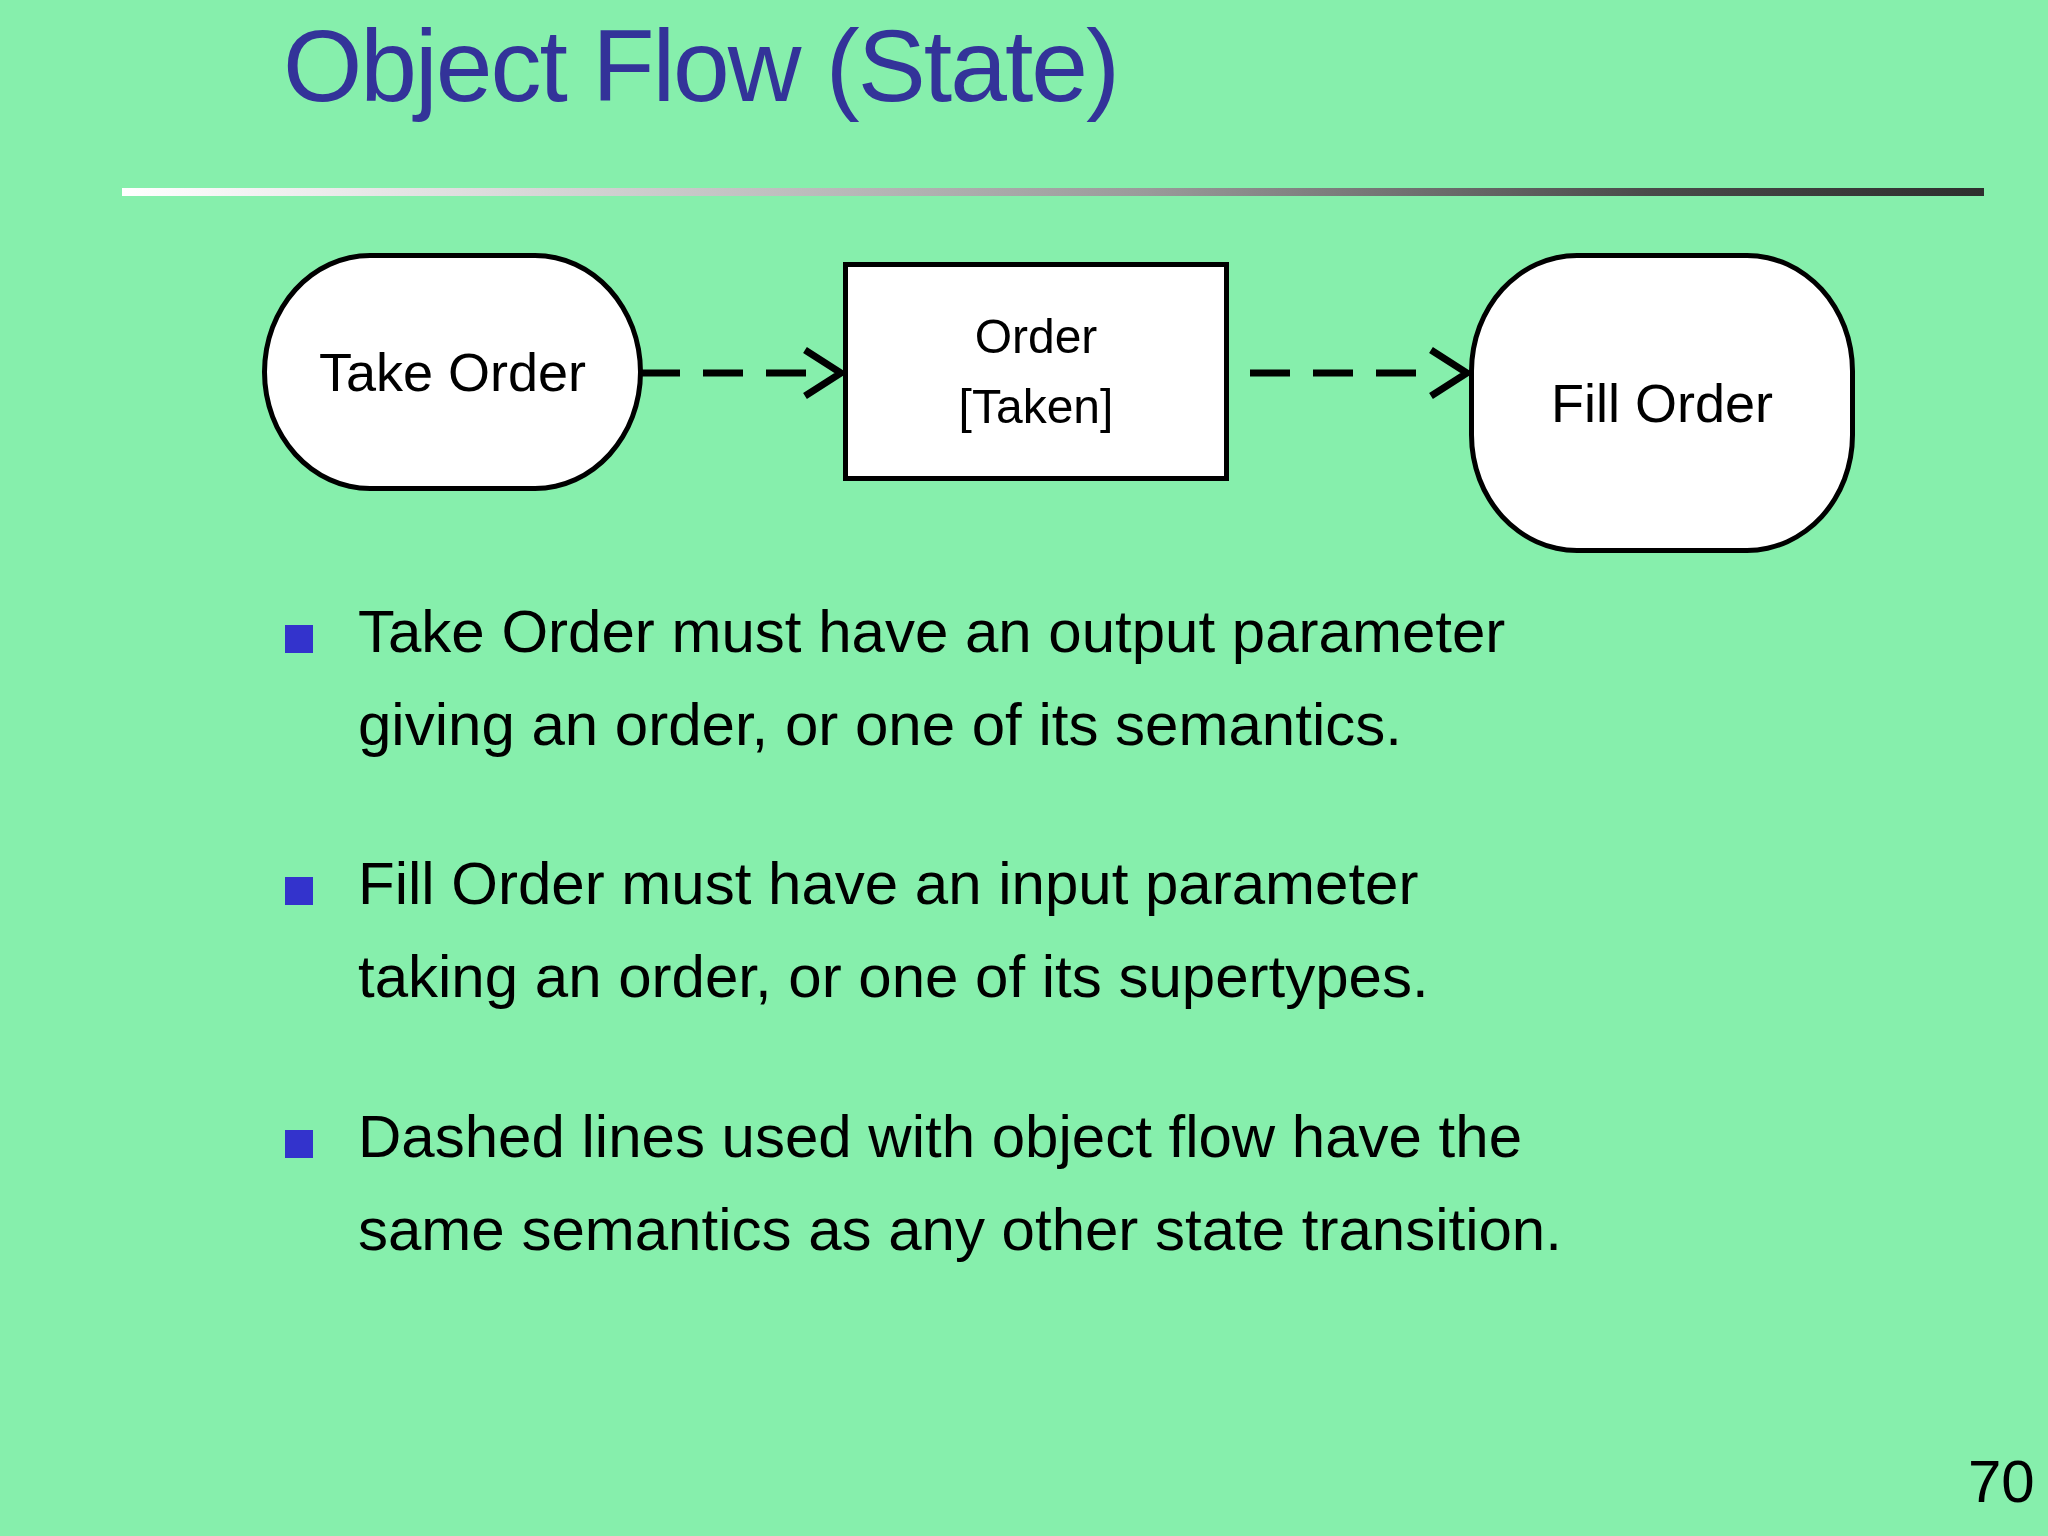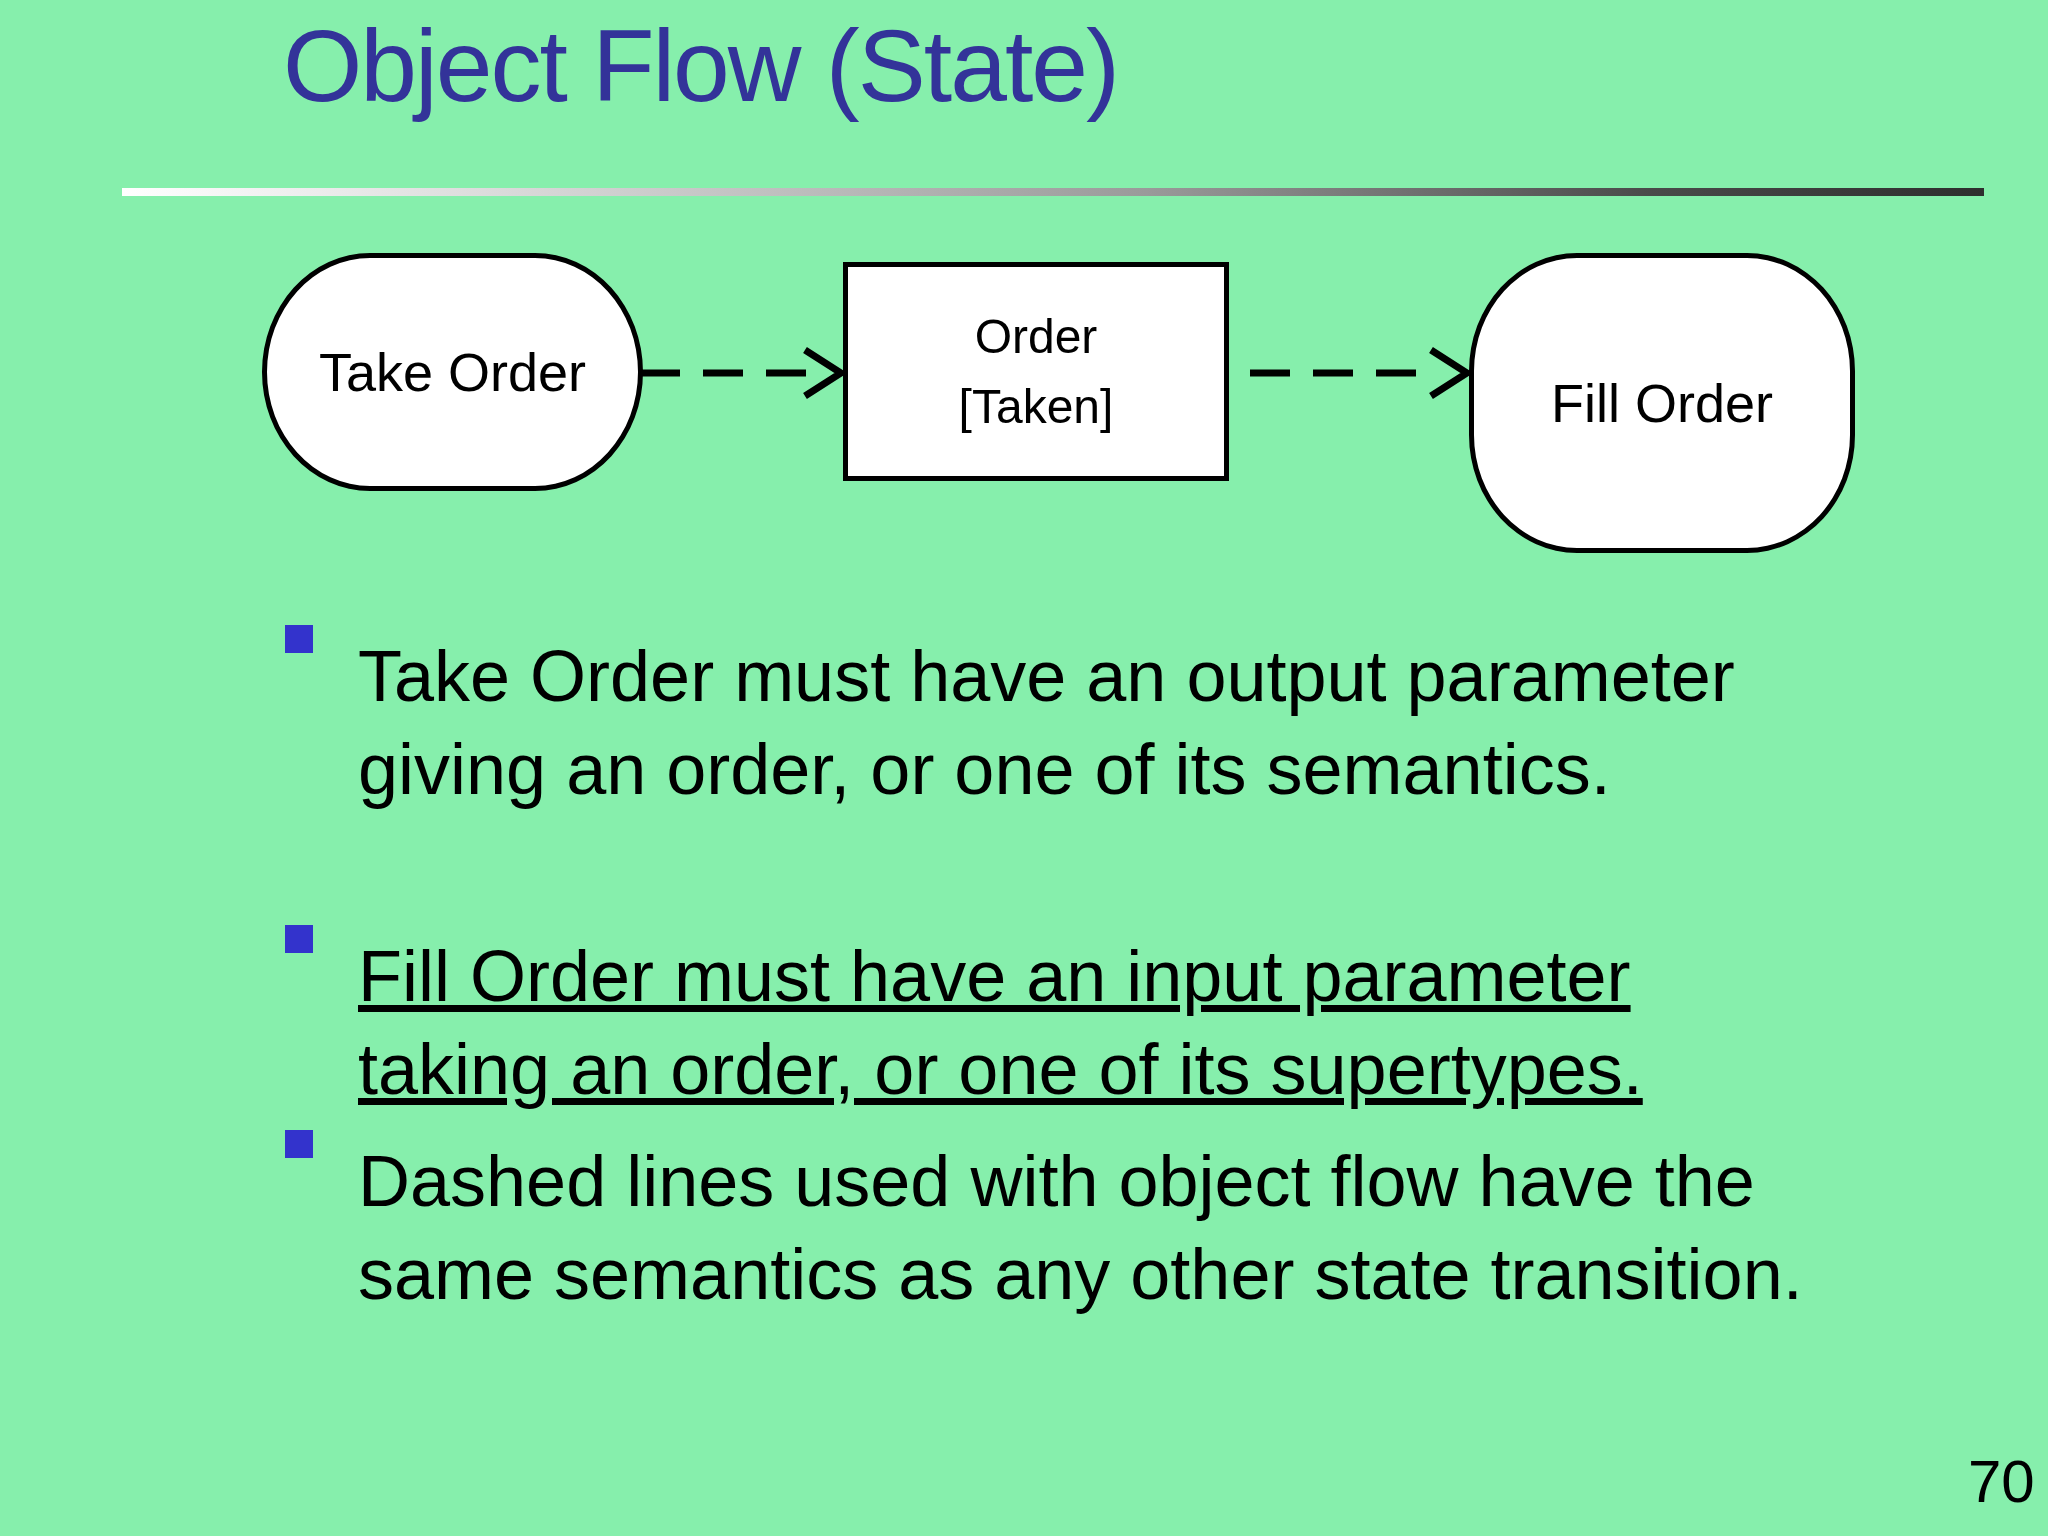--- a/index.html
+++ b/index.html
@@ -67,27 +67,26 @@
   }
   .bullet .marker {
     flex: none;
     width: 28px;
     height: 28px;
     margin-top: 40px;
     background: #3333cc;
   }
   .bullet .text {
     margin-left: 45px;
-    font-size: 72px;
+    font-size: 60px;
     line-height: 93px;
     white-space: nowrap;
-    margin-top: 45px;
   }
   .bullet-1 { top: 585px; }
-  .bullet-2 { top: 885px; text-decoration: underline; }
+  .bullet-2 { top: 837px; }
   .bullet-3 { top: 1090px; }
 
   .page-number {
     position: absolute;
     left: 1968px;
     top: 1452px;
     font-size: 60px;
     line-height: 1;
   }
 </style>

